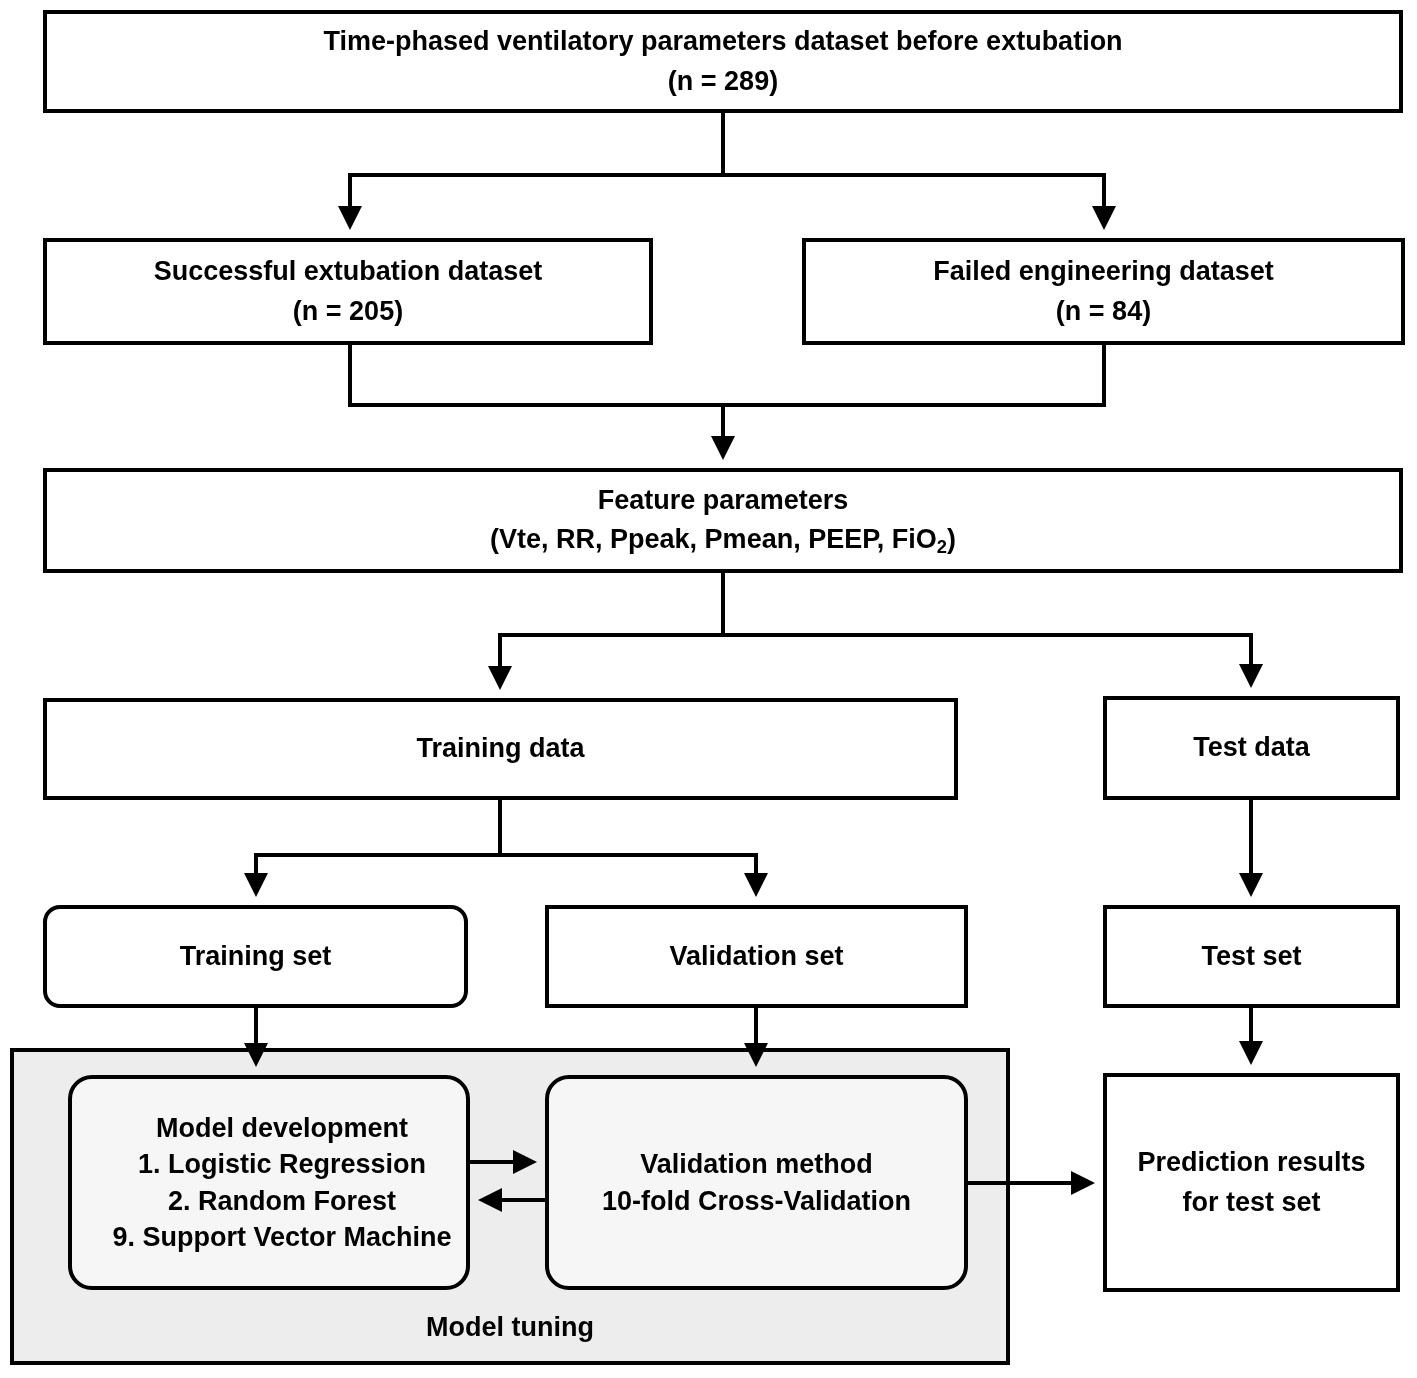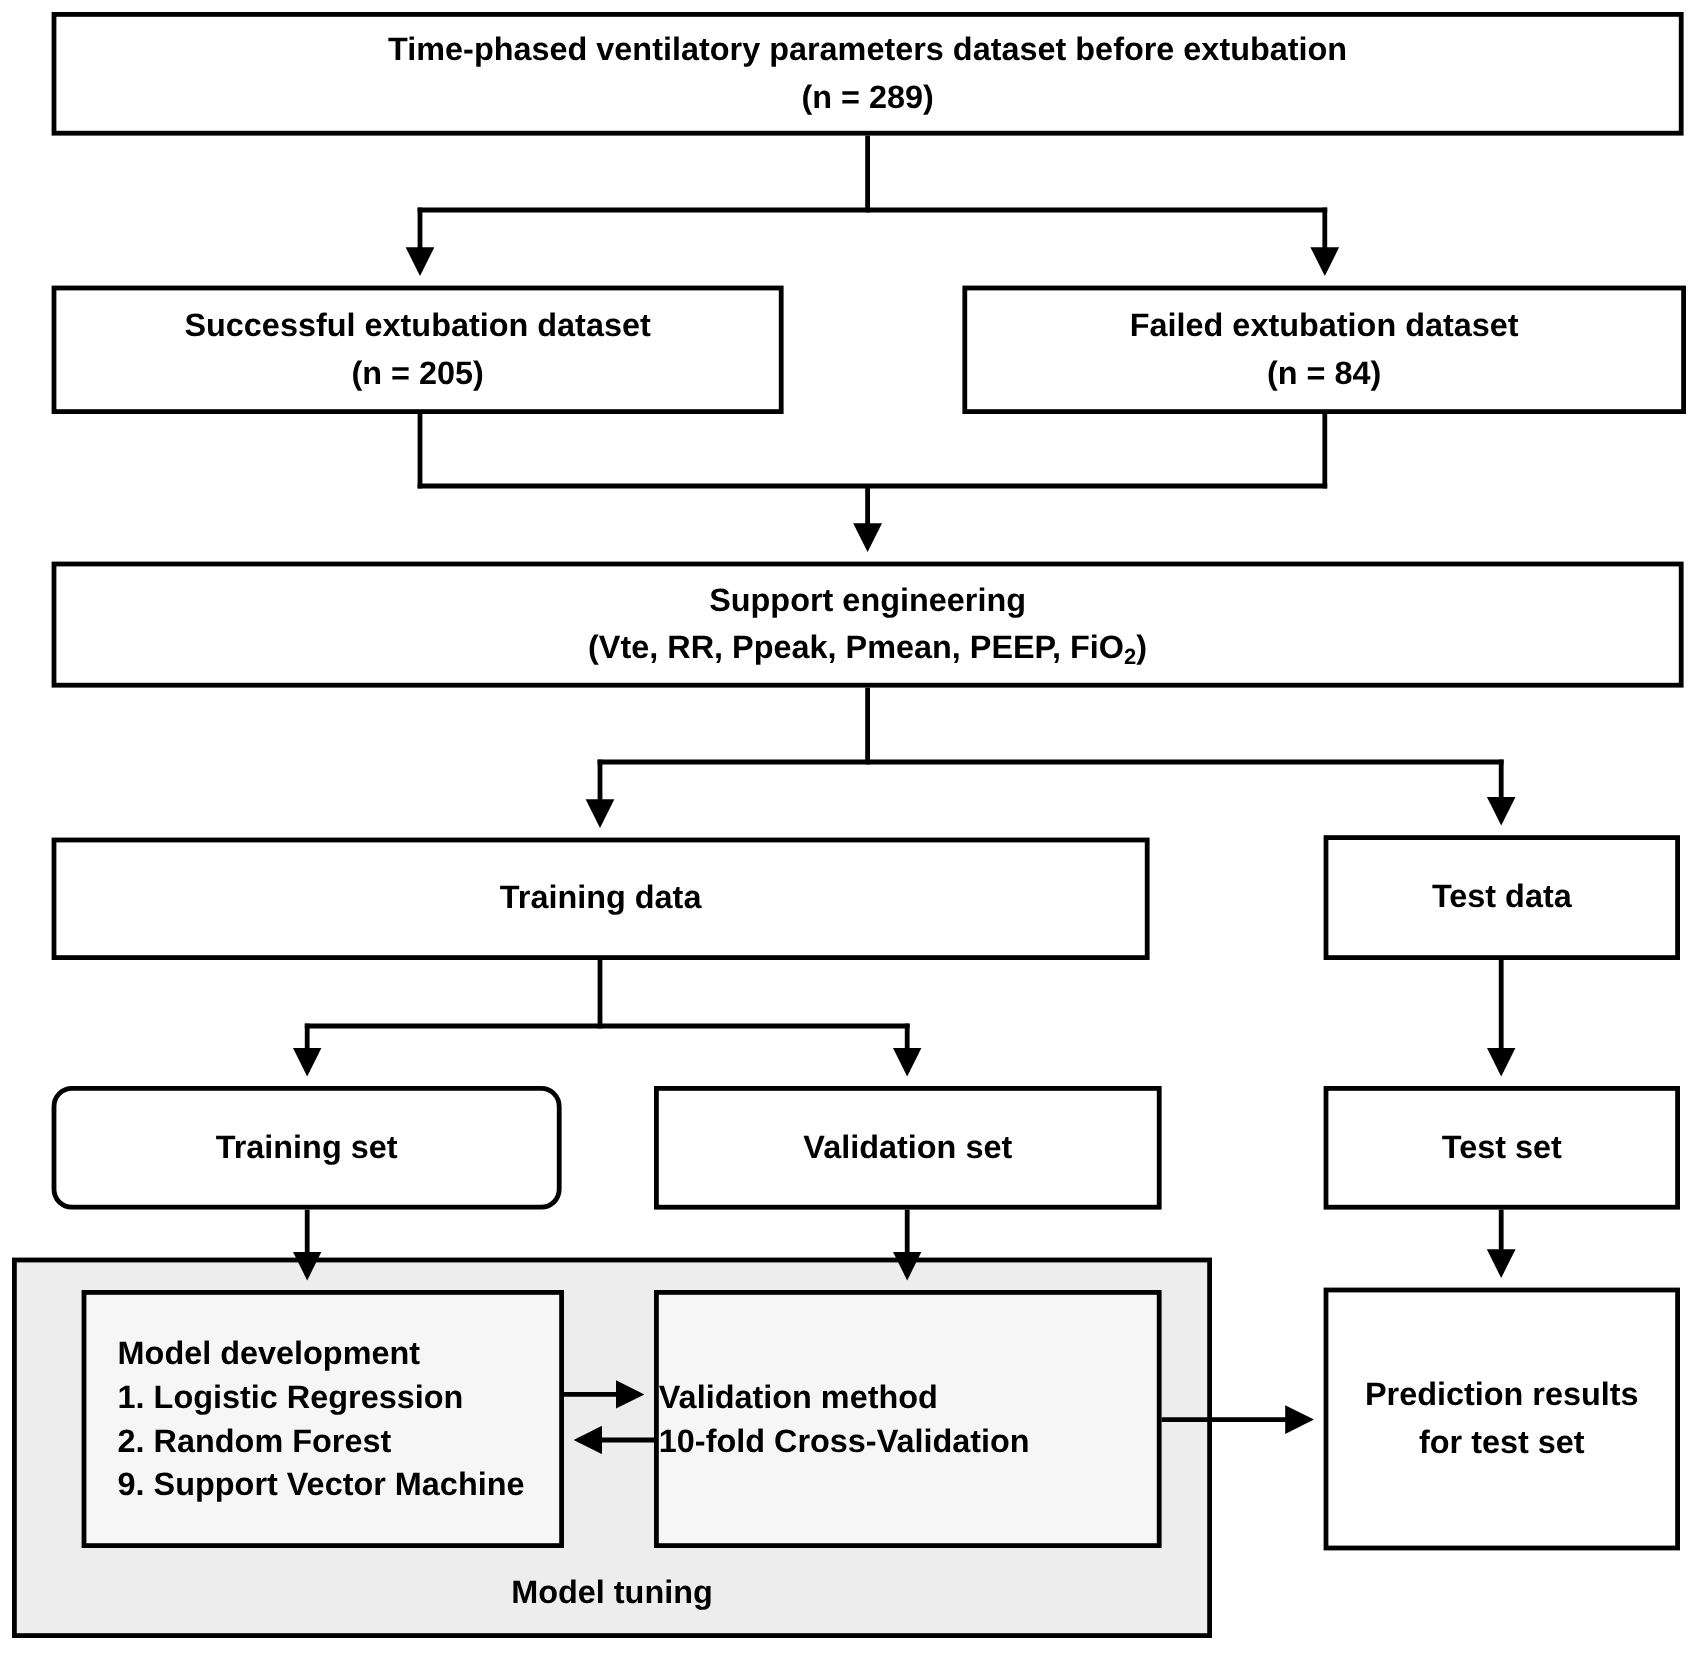--- a/index.html
+++ b/index.html
@@ -23,22 +23,23 @@
     background: #ffffff;
     display: flex;
     flex-direction: column;
     justify-content: center;
     align-items: center;
     text-align: center;
     font-size: 27px;
     line-height: 1.45;
   }
   .box.left-align {
-    align-items: flex-start;
+    align-items: center;
     text-align: left;
+    border-radius: 24px;
   }
   .container-box {
     position: absolute;
     box-sizing: border-box;
     border: 4px solid #000000;
     background: #ededed;
   }
   .inner-box {
     background: #f6f6f6;
   }
@@ -75,26 +76,26 @@
     <div>Time-phased ventilatory parameters dataset before extubation</div>
     <div>(n = 289)</div>
   </div>
 
   <div class="box" style="left:43px; top:238px; width:610px; height:107px;">
     <div>Successful extubation dataset</div>
     <div>(n = 205)</div>
   </div>
 
   <div class="box" style="left:802px; top:238px; width:603px; height:107px;">
-    <div>Failed extubation dataset</div>
+    <div>Failed engineering dataset</div>
     <div>(n = 84)</div>
   </div>
 
   <div class="box" style="left:43px; top:468px; width:1360px; height:105px;">
-    <div>Support engineering</div>
+    <div>Feature parameters</div>
     <div><span>(Vte, RR, Ppeak, Pmean, PEEP, FiO</span><span class="sub2">2</span><span>)</span></div>
   </div>
 
   <div class="box" style="left:43px; top:698px; width:915px; height:102px;">
     <div>Training data</div>
   </div>
 
   <div class="box" style="left:1103px; top:696px; width:297px; height:104px;">
     <div>Test data</div>
   </div>

